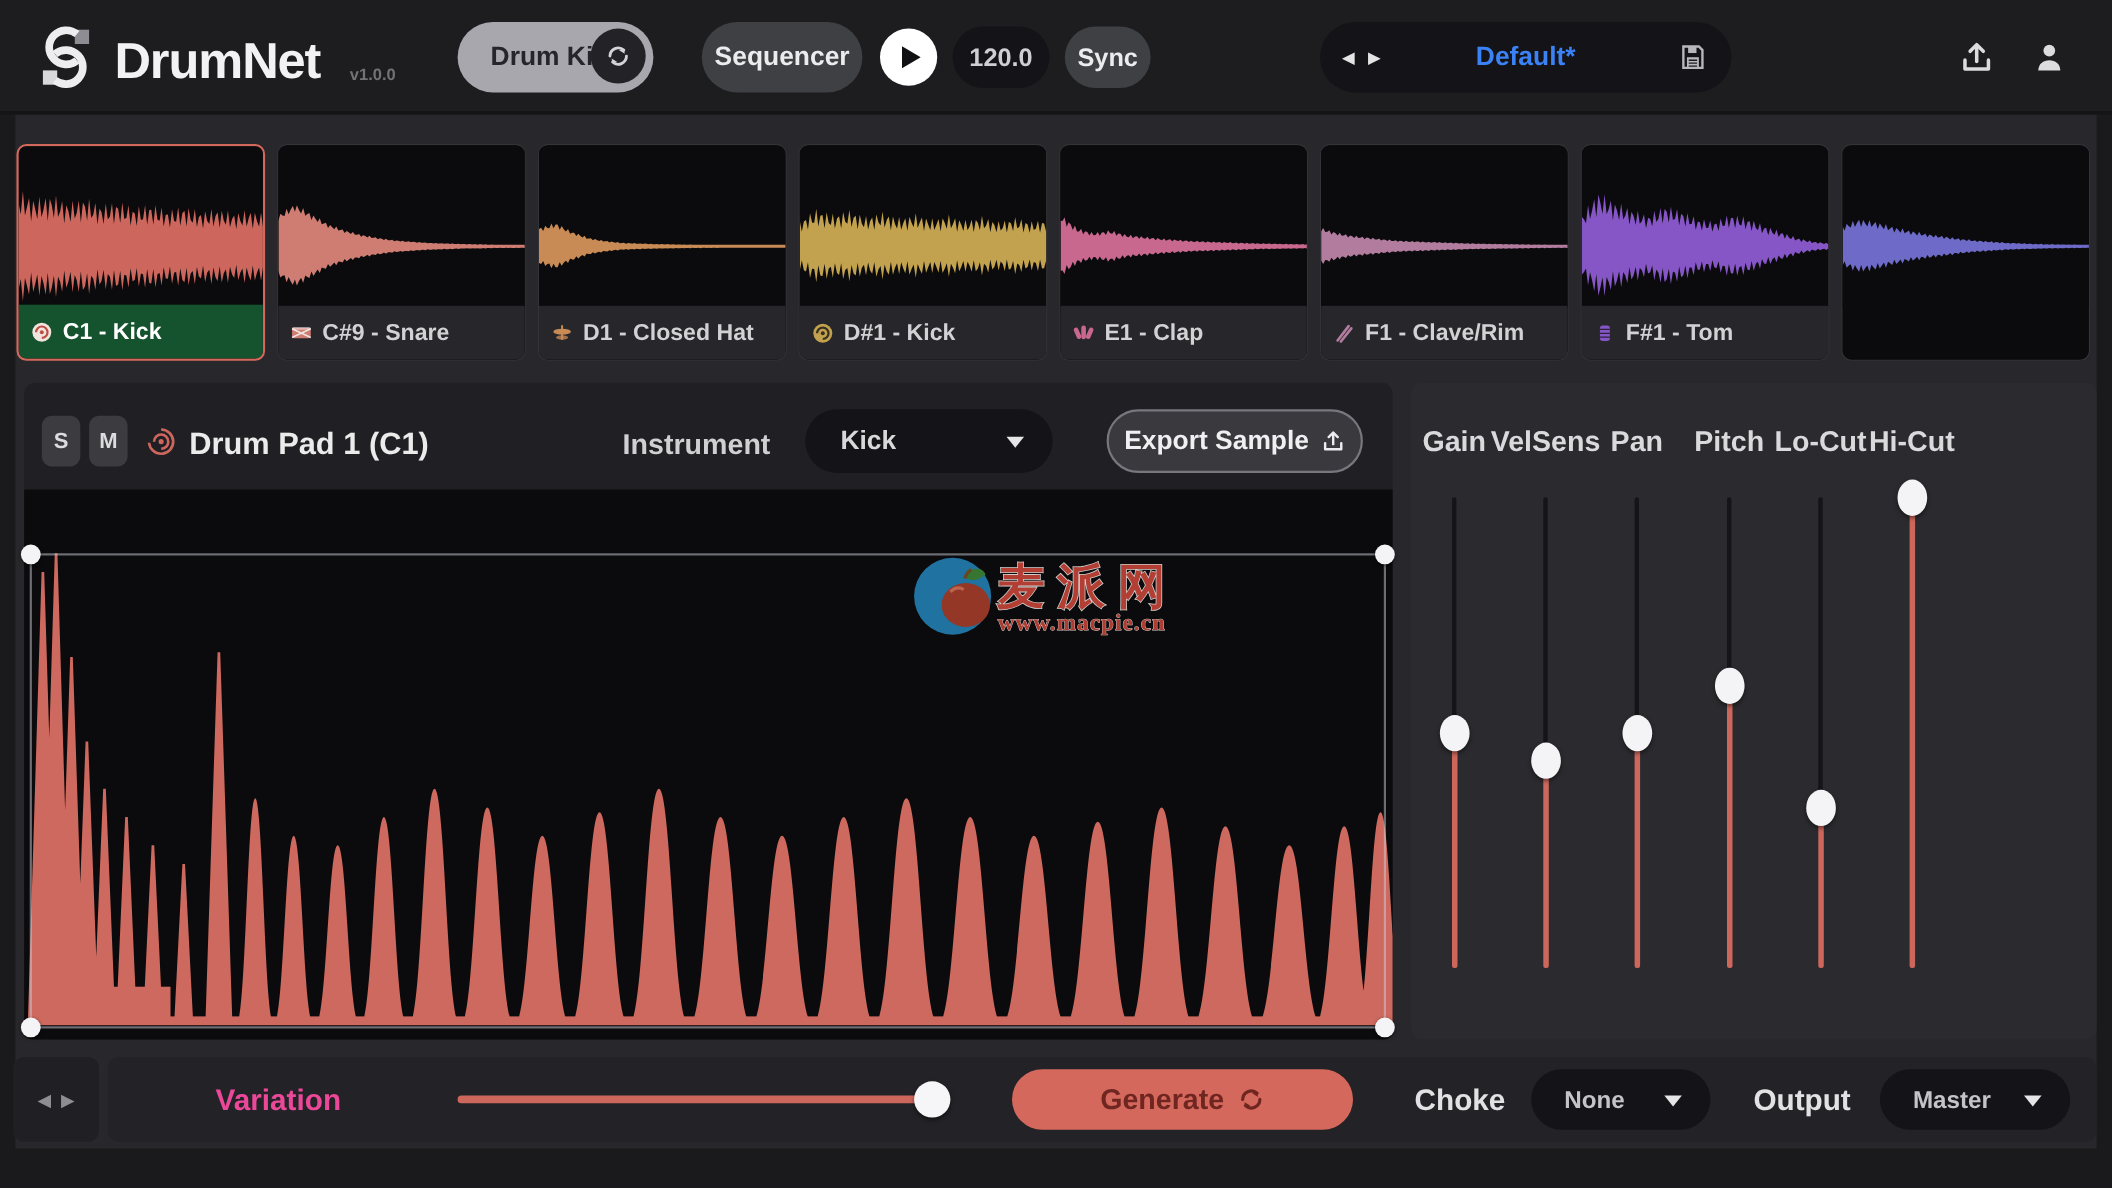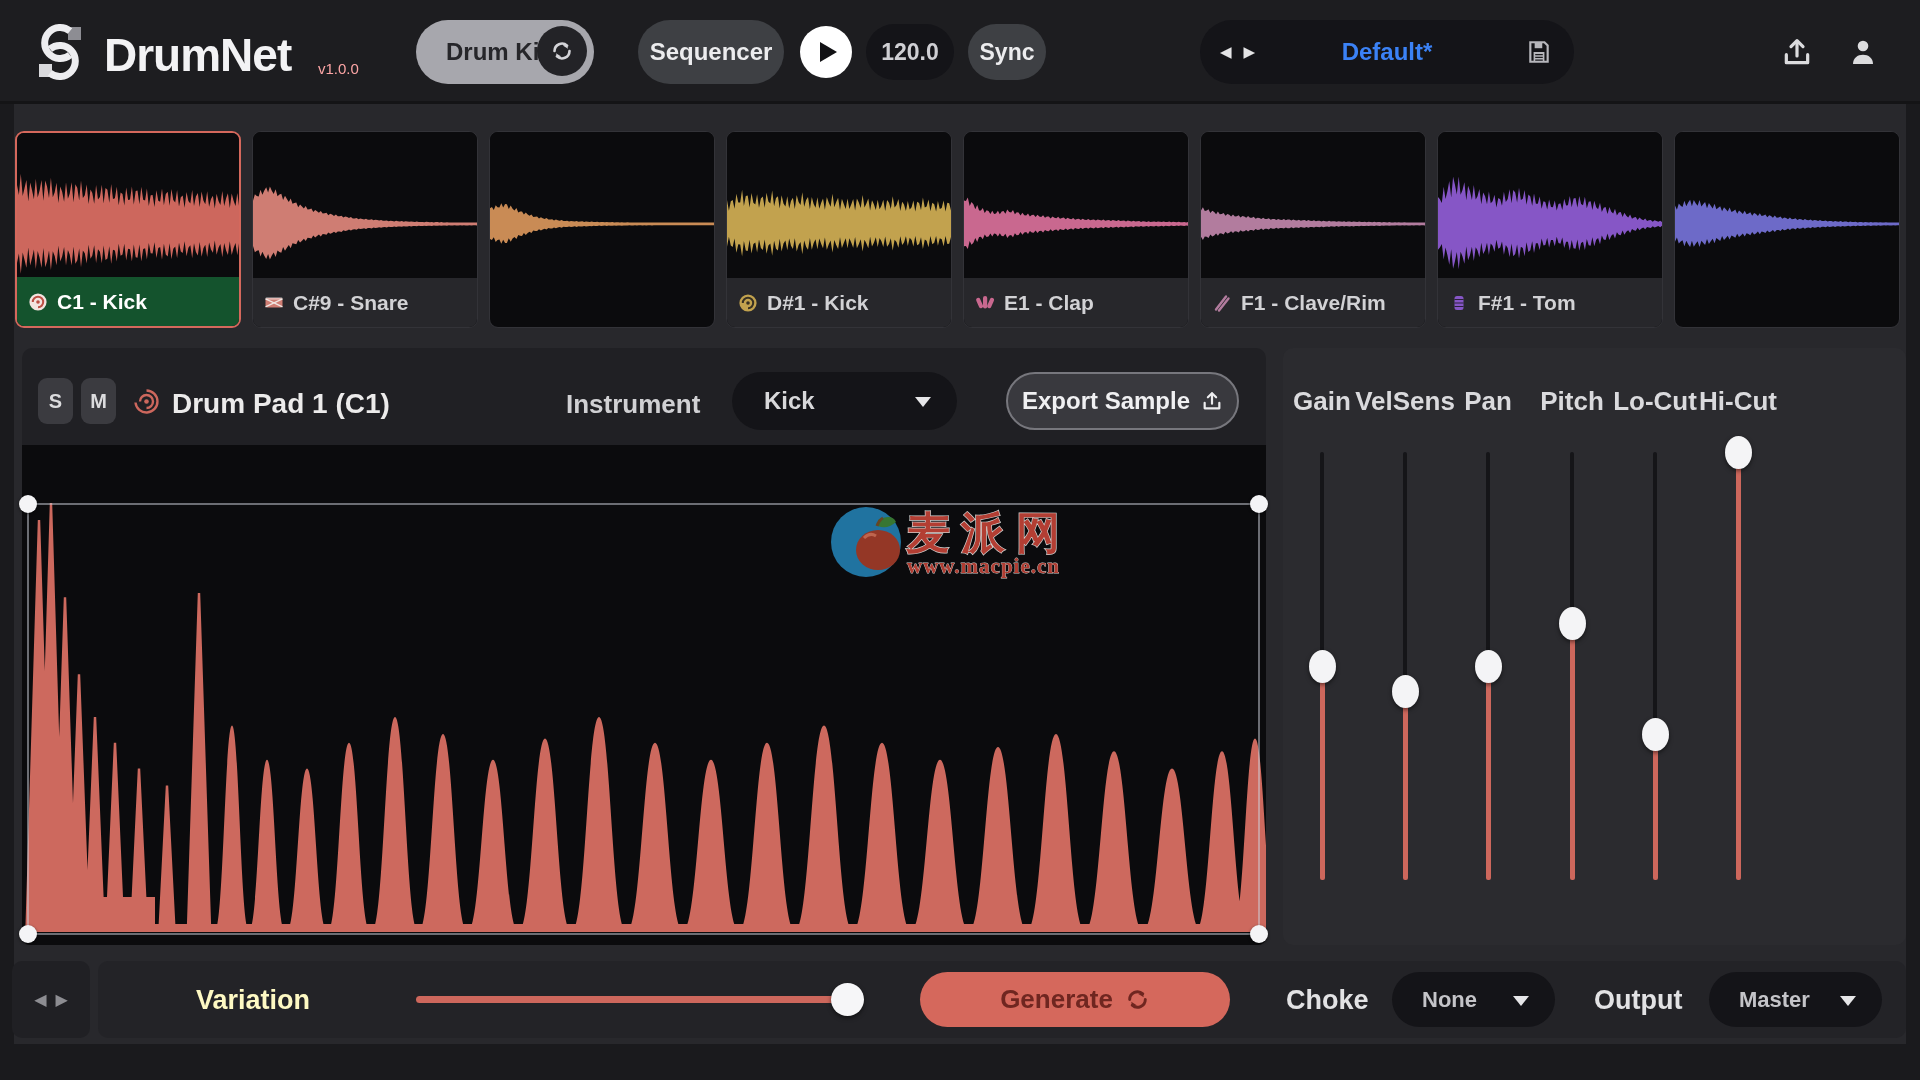--- a/index.html
+++ b/index.html
@@ -4,21 +4,21 @@
 <style>
   * { margin:0; padding:0; box-sizing:border-box; }
   html,body { width:1920px; height:1080px; background:#1a1a1d; overflow:hidden;
     font-family:"Liberation Sans", sans-serif; }
   .app { position:relative; width:1920px; height:953px; background:#1a1a1d; }
   .pagebg { position:absolute; left:14px; top:104px; width:1892px; height:940px; background:#28282c; }
   
   .topbar { position:absolute; left:0; top:0; width:1920px; height:104px; background:#1d1d20; border-bottom:3px solid #141416; }
   .logo { position:absolute; left:28px; top:20px; width:64px; height:64px; }
   .brand-name { position:absolute; left:104px; top:28px; font-size:46px; font-weight:700; color:#f2f2f4; letter-spacing:-1px; }
-  .brand-ver { position:absolute; left:318px; top:60px; font-size:15px; font-weight:400; color:#fca5a5; }
+  .brand-ver { position:absolute; left:318px; top:60px; font-size:15px; font-weight:700; color:#737373; }
   .pill { position:absolute; border:none; border-radius:34px; display:flex; align-items:center; cursor:pointer; }
   .pill.light { background:#a7a7ad; }
   .pill.gray { background:#3e4044; }
   .pill.dark { background:#141418; }
   .drumkit { left:416px; top:20px; width:178px; height:64px; }
   .drumkit-label { margin-left:30px; font-size:24px; font-weight:700; color:#26262a; }
   .refresh-circ { position:absolute; right:7px; top:6px; width:50px; height:50px; border-radius:50%; background:#232327; display:flex; align-items:center; justify-content:center; }
   .seq { left:638px; top:20px; width:146px; height:64px; justify-content:center; }
   .seq-label { font-size:24px; font-weight:700; color:#ececee; }
   .play { position:absolute; left:800px; top:26px; width:52px; height:52px; border-radius:50%; background:#ffffff; border:none; display:flex; align-items:center; justify-content:center; cursor:pointer; }
@@ -68,21 +68,21 @@
   
   .mixer-bg { position:absolute; left:1283px; top:348px; width:623px; height:597px; background:#2b2b2f; border-radius:10px; }
   .vlabel { position:absolute; width:140px; text-align:center; top:386px; font-size:26px; font-weight:700; color:#dadadd; }
   .vtrack-dark { position:absolute; width:4px; background:#151518; border-radius:2px; }
   .vtrack-fill { position:absolute; width:5px; background:#cd675c; border-radius:2px; }
   .vknob { position:absolute; width:27px; height:33px; border-radius:50%; background:#f4f4f6; box-shadow:0 2px 4px rgba(0,0,0,0.5); cursor:grab; }
   
   .navcell { position:absolute; left:12px; top:961px; width:78px; height:77px; background:#202024; border-radius:10px; display:flex; align-items:center; justify-content:center; gap:9px; }
   .navcell button { background:none; border:none; color:#8d8d92; font-size:16px; cursor:pointer; }
   .bbar { position:absolute; left:98px; top:961px; width:1808px; height:77px; background:#232327; border-radius:10px; }
-  .var-label { position:absolute; left:196px; top:985px; font-size:27px; font-weight:700; color:#fef9c3; }
+  .var-label { position:absolute; left:196px; top:985px; font-size:27px; font-weight:700; color:#ec4899; }
   .var-track { position:absolute; left:416px; top:996px; width:445px; height:7px; border-radius:4px; background:#cd675c; cursor:pointer; }
   .var-knob { position:absolute; top:-13px; width:33px; height:33px; border-radius:50%; background:#f6f6f8; box-shadow:0 2px 4px rgba(0,0,0,0.5); }
   .gen { position:absolute; left:920px; top:972px; width:310px; height:55px; border:none; border-radius:28px; background:#d5685c; display:flex; align-items:center; justify-content:center; gap:12px; cursor:pointer; }
   .gen span { font-size:26px; font-weight:700; color:#6f2620; }
   .choke-label { position:absolute; left:1286px; top:985px; font-size:27px; font-weight:700; color:#e2e2e4; }
   .dd-sm { position:absolute; top:972px; height:55px; border-radius:28px; }
   .dd-choke { left:1392px; width:163px; }
   .dd-out { left:1709px; width:173px; }
   .dd-sm span { margin-left:30px; font-size:22px; font-weight:700; color:#c4c4c8; }
   .out-label { position:absolute; left:1594px; top:985px; font-size:27px; font-weight:700; color:#e2e2e4; }
@@ -195,20 +195,28 @@
             <rect x="1.5" y="4.2" width="17" height="2.6" rx="1.3" fill="rgba(255,255,255,0.45)"></rect>
           </svg>
        <span>C#9 - Snare</span>
      </div>
       </div>
       <div class="pad" style="left: 489px;">
         <div class="pad-wave">
        <svg width="226" height="148" viewBox="0 0 226 148">
             <path d="M0.0 76.2L1.9 75.1L3.8 78.0L5.7 73.2L7.5 75.3L9.4 75.6L11.3 71.2L13.2 75.5L15.1 72.1L16.9 72.2L18.8 76.9L20.7 73.4L22.6 76.7L24.5 78.4L26.4 76.1L28.3 80.5L30.1 79.5L32.0 79.5L33.9 82.6L35.8 80.5L37.7 82.5L39.5 83.8L41.4 82.4L43.3 85.1L45.2 84.8L47.1 84.6L49.0 86.4L50.9 85.2L52.7 86.2L54.6 87.0L56.5 86.1L58.4 87.6L60.3 87.4L62.2 87.2L64.0 88.4L65.9 87.6L67.8 88.2L69.7 88.7L71.6 88.1L73.5 89.1L75.3 89.0L77.2 88.7L79.1 89.5L81.0 88.9L82.9 89.2L84.8 89.6L86.6 89.0L88.5 89.7L90.4 89.5L92.3 89.3L94.2 89.9L96.0 89.4L97.9 89.7L99.8 90.0L101.7 89.5L103.6 90.1L105.5 90.0L107.3 89.8L109.2 90.3L111.1 89.9L113.0 90.1L114.9 90.3L116.8 89.9L118.7 90.3L120.5 90.3L122.4 90.1L124.3 90.5L126.2 90.2L128.1 90.3L129.9 90.6L131.8 90.2L133.7 90.6L135.6 90.5L137.5 90.3L139.4 90.6L141.3 90.4L143.1 90.5L145.0 90.6L146.9 90.4L148.8 90.6L150.7 90.6L152.6 90.4L154.4 90.6L156.3 90.5L158.2 90.6L160.1 90.6L162.0 90.5L163.8 90.6L165.7 90.6L167.6 90.6L169.5 90.6L171.4 90.6L173.3 90.6L175.2 90.6L177.0 90.6L178.9 90.6L180.8 90.6L182.7 90.6L184.6 90.6L186.4 90.6L188.3 90.6L190.2 90.6L192.1 90.6L194.0 90.6L195.9 90.6L197.8 90.6L199.6 90.6L201.5 90.6L203.4 90.6L205.3 90.6L207.2 90.6L209.1 90.6L210.9 90.6L212.8 90.6L214.7 90.6L216.6 90.6L218.5 90.6L220.3 90.6L222.2 90.6L224.1 90.6L226.0 90.6L226.0 93.3L224.1 93.3L222.2 93.3L220.3 93.3L218.5 93.3L216.6 93.3L214.7 93.3L212.8 93.3L210.9 93.3L209.1 93.3L207.2 93.3L205.3 93.3L203.4 93.3L201.5 93.3L199.6 93.3L197.8 93.3L195.9 93.3L194.0 93.3L192.1 93.3L190.2 93.3L188.3 93.3L186.4 93.3L184.6 93.3L182.7 93.3L180.8 93.3L178.9 93.3L177.0 93.3L175.2 93.3L173.3 93.3L171.4 93.3L169.5 93.3L167.6 93.3L165.7 93.3L163.8 93.3L162.0 93.4L160.1 93.3L158.2 93.3L156.3 93.4L154.4 93.3L152.6 93.5L150.7 93.3L148.8 93.3L146.9 93.6L145.0 93.3L143.1 93.4L141.3 93.5L139.4 93.3L137.5 93.6L135.6 93.4L133.7 93.4L131.8 93.7L129.9 93.4L128.1 93.6L126.2 93.7L124.3 93.4L122.4 93.8L120.5 93.7L118.7 93.6L116.8 94.0L114.9 93.6L113.0 93.8L111.1 94.0L109.2 93.6L107.3 94.1L105.5 93.9L103.6 93.8L101.7 94.3L99.8 93.9L97.9 94.2L96.0 94.4L94.2 94.0L92.3 94.6L90.4 94.4L88.5 94.2L86.6 94.9L84.8 94.3L82.9 94.7L81.0 95.0L79.1 94.4L77.2 95.1L75.3 94.9L73.5 94.8L71.6 95.7L69.7 95.1L67.8 95.6L65.9 96.2L64.0 95.4L62.2 96.6L60.3 96.4L58.4 96.1L56.5 97.6L54.6 96.8L52.7 97.5L50.9 98.5L49.0 97.3L47.1 99.0L45.2 98.9L43.3 98.5L41.4 101.1L39.5 99.8L37.7 101.0L35.8 102.9L33.9 100.9L32.0 103.9L30.1 103.8L28.3 103.0L26.4 107.1L24.5 105.0L22.6 106.6L20.7 109.7L18.8 106.3L16.9 110.9L15.1 110.9L13.2 107.7L11.3 111.8L9.4 107.6L7.5 107.9L5.7 109.9L3.8 105.3L1.9 108.0L0.0 107.0Z" fill="#c98b55"></path>
           </svg>
+     </div>
+     <div class="pad-strip">
+       <svg width="20" height="20" viewBox="0 0 20 20">
+            <ellipse cx="10" cy="8.5" rx="8" ry="2.7" fill="#c98b55"></ellipse>
+            <rect x="9.1" y="2.5" width="1.8" height="13.5" rx="0.9" fill="#c98b55"></rect>
+            <ellipse cx="10" cy="13.8" rx="5.6" ry="2" fill="#c98b55" opacity="0.75"></ellipse>
+          </svg>
+       <span>D1 - Closed Hat</span>
      </div>
       </div>
       <div class="pad" style="left: 726px;">
         <div class="pad-wave">
        <svg width="226" height="148" viewBox="0 0 226 148">
             <path d="M0.0 68.1L1.9 78.7L3.8 69.3L5.7 67.9L7.5 76.7L9.4 61.8L11.3 70.6L13.2 70.5L15.1 57.7L16.9 74.0L18.8 64.1L20.7 63.5L22.6 75.4L24.5 61.0L26.4 70.8L28.3 72.6L30.1 62.2L32.0 75.8L33.9 66.6L35.8 64.5L37.7 75.8L39.5 60.8L41.4 69.5L43.3 71.4L45.2 58.6L47.1 74.3L49.0 66.0L50.9 64.2L52.7 76.5L54.6 63.2L56.5 71.5L58.4 74.5L60.3 64.3L62.2 76.6L64.0 69.1L65.9 65.7L67.8 77.0L69.7 63.1L71.6 70.0L73.5 73.1L75.3 60.2L77.2 74.8L79.1 68.1L81.0 64.9L82.9 77.3L84.8 64.9L86.6 71.7L88.5 75.8L90.4 65.3L92.3 76.8L94.2 70.8L96.0 66.4L97.9 77.8L99.8 65.0L101.7 70.4L103.6 74.7L105.5 61.8L107.3 75.2L109.2 70.0L111.1 65.8L113.0 78.1L114.9 66.7L116.8 72.0L118.7 77.1L120.5 66.5L122.4 77.1L124.3 72.3L126.2 67.0L128.1 78.4L129.9 66.5L131.8 70.6L133.7 75.9L135.6 63.0L137.5 75.4L139.4 71.6L141.3 66.4L143.1 78.6L145.0 68.2L146.9 72.3L148.8 78.1L150.7 67.7L152.6 77.3L154.4 73.8L156.3 67.7L158.2 78.9L160.1 68.1L162.0 70.8L163.8 77.0L165.7 64.2L167.6 75.5L169.5 73.1L171.4 67.1L173.3 79.1L175.2 69.8L177.0 72.6L178.9 79.1L180.8 68.9L182.7 77.5L184.6 75.3L186.4 68.4L188.3 79.4L190.2 69.7L192.1 71.1L194.0 78.0L195.9 65.5L197.8 75.6L199.6 74.4L201.5 67.4L203.4 79.3L205.3 70.7L207.2 72.2L209.1 79.5L210.9 69.1L212.8 77.1L214.7 76.0L216.6 68.6L218.5 79.5L220.3 70.8L222.2 71.2L224.1 78.8L226.0 66.9L226.0 115.9L224.1 104.5L222.2 111.8L220.3 112.1L218.5 103.9L216.6 114.3L214.7 107.2L212.8 106.2L210.9 113.8L209.1 103.9L207.2 110.8L205.3 112.2L203.4 104.1L201.5 115.3L199.6 108.8L197.8 107.6L195.9 117.1L194.0 105.3L192.1 111.9L190.2 113.2L188.3 104.0L186.4 114.4L184.6 107.9L182.7 105.8L180.8 113.9L178.9 104.2L177.0 110.5L175.2 113.1L173.3 104.2L171.4 115.7L169.5 109.9L167.6 107.7L165.7 118.4L163.8 106.3L162.0 112.1L160.1 114.7L158.2 104.5L156.3 115.1L154.4 109.3L152.6 106.0L150.7 115.1L148.8 105.2L146.9 110.8L145.0 114.6L143.1 104.7L141.3 116.3L139.4 111.4L137.5 107.8L135.6 119.5L133.7 107.3L131.8 112.3L129.9 116.2L128.1 105.0L126.2 115.7L124.3 110.7L122.4 106.2L120.5 116.2L118.7 106.2L116.8 111.0L114.9 116.0L113.0 105.2L111.1 116.9L109.2 112.9L107.3 107.9L105.5 120.6L103.6 108.4L101.7 112.5L99.8 117.7L97.9 105.5L96.0 116.3L94.2 112.1L92.3 106.4L90.4 117.3L88.5 107.3L86.6 111.3L84.8 117.7L82.9 106.0L81.0 117.7L79.1 114.7L77.2 108.4L75.3 122.2L73.5 109.9L71.6 112.9L69.7 119.5L67.8 106.3L65.9 116.9L64.0 113.8L62.2 106.6L60.3 118.3L58.4 108.6L56.5 111.5L54.6 119.4L52.7 106.8L50.9 118.4L49.0 116.7L47.1 108.8L45.2 123.7L43.3 111.6L41.4 113.4L39.5 121.7L37.7 107.4L35.8 118.1L33.9 116.1L32.0 107.4L30.1 120.4L28.3 110.5L26.4 112.1L24.5 121.5L22.6 107.8L20.7 119.1L18.8 118.5L16.9 109.1L15.1 124.6L13.2 112.5L11.3 112.3L9.4 120.7L7.5 106.5L5.7 114.9L3.8 113.6L1.9 104.7L0.0 114.7Z" fill="#c2a24e"></path>
           </svg>
      </div>
      <div class="pad-strip">
        <svg width="20" height="20" viewBox="0 0 20 20">

